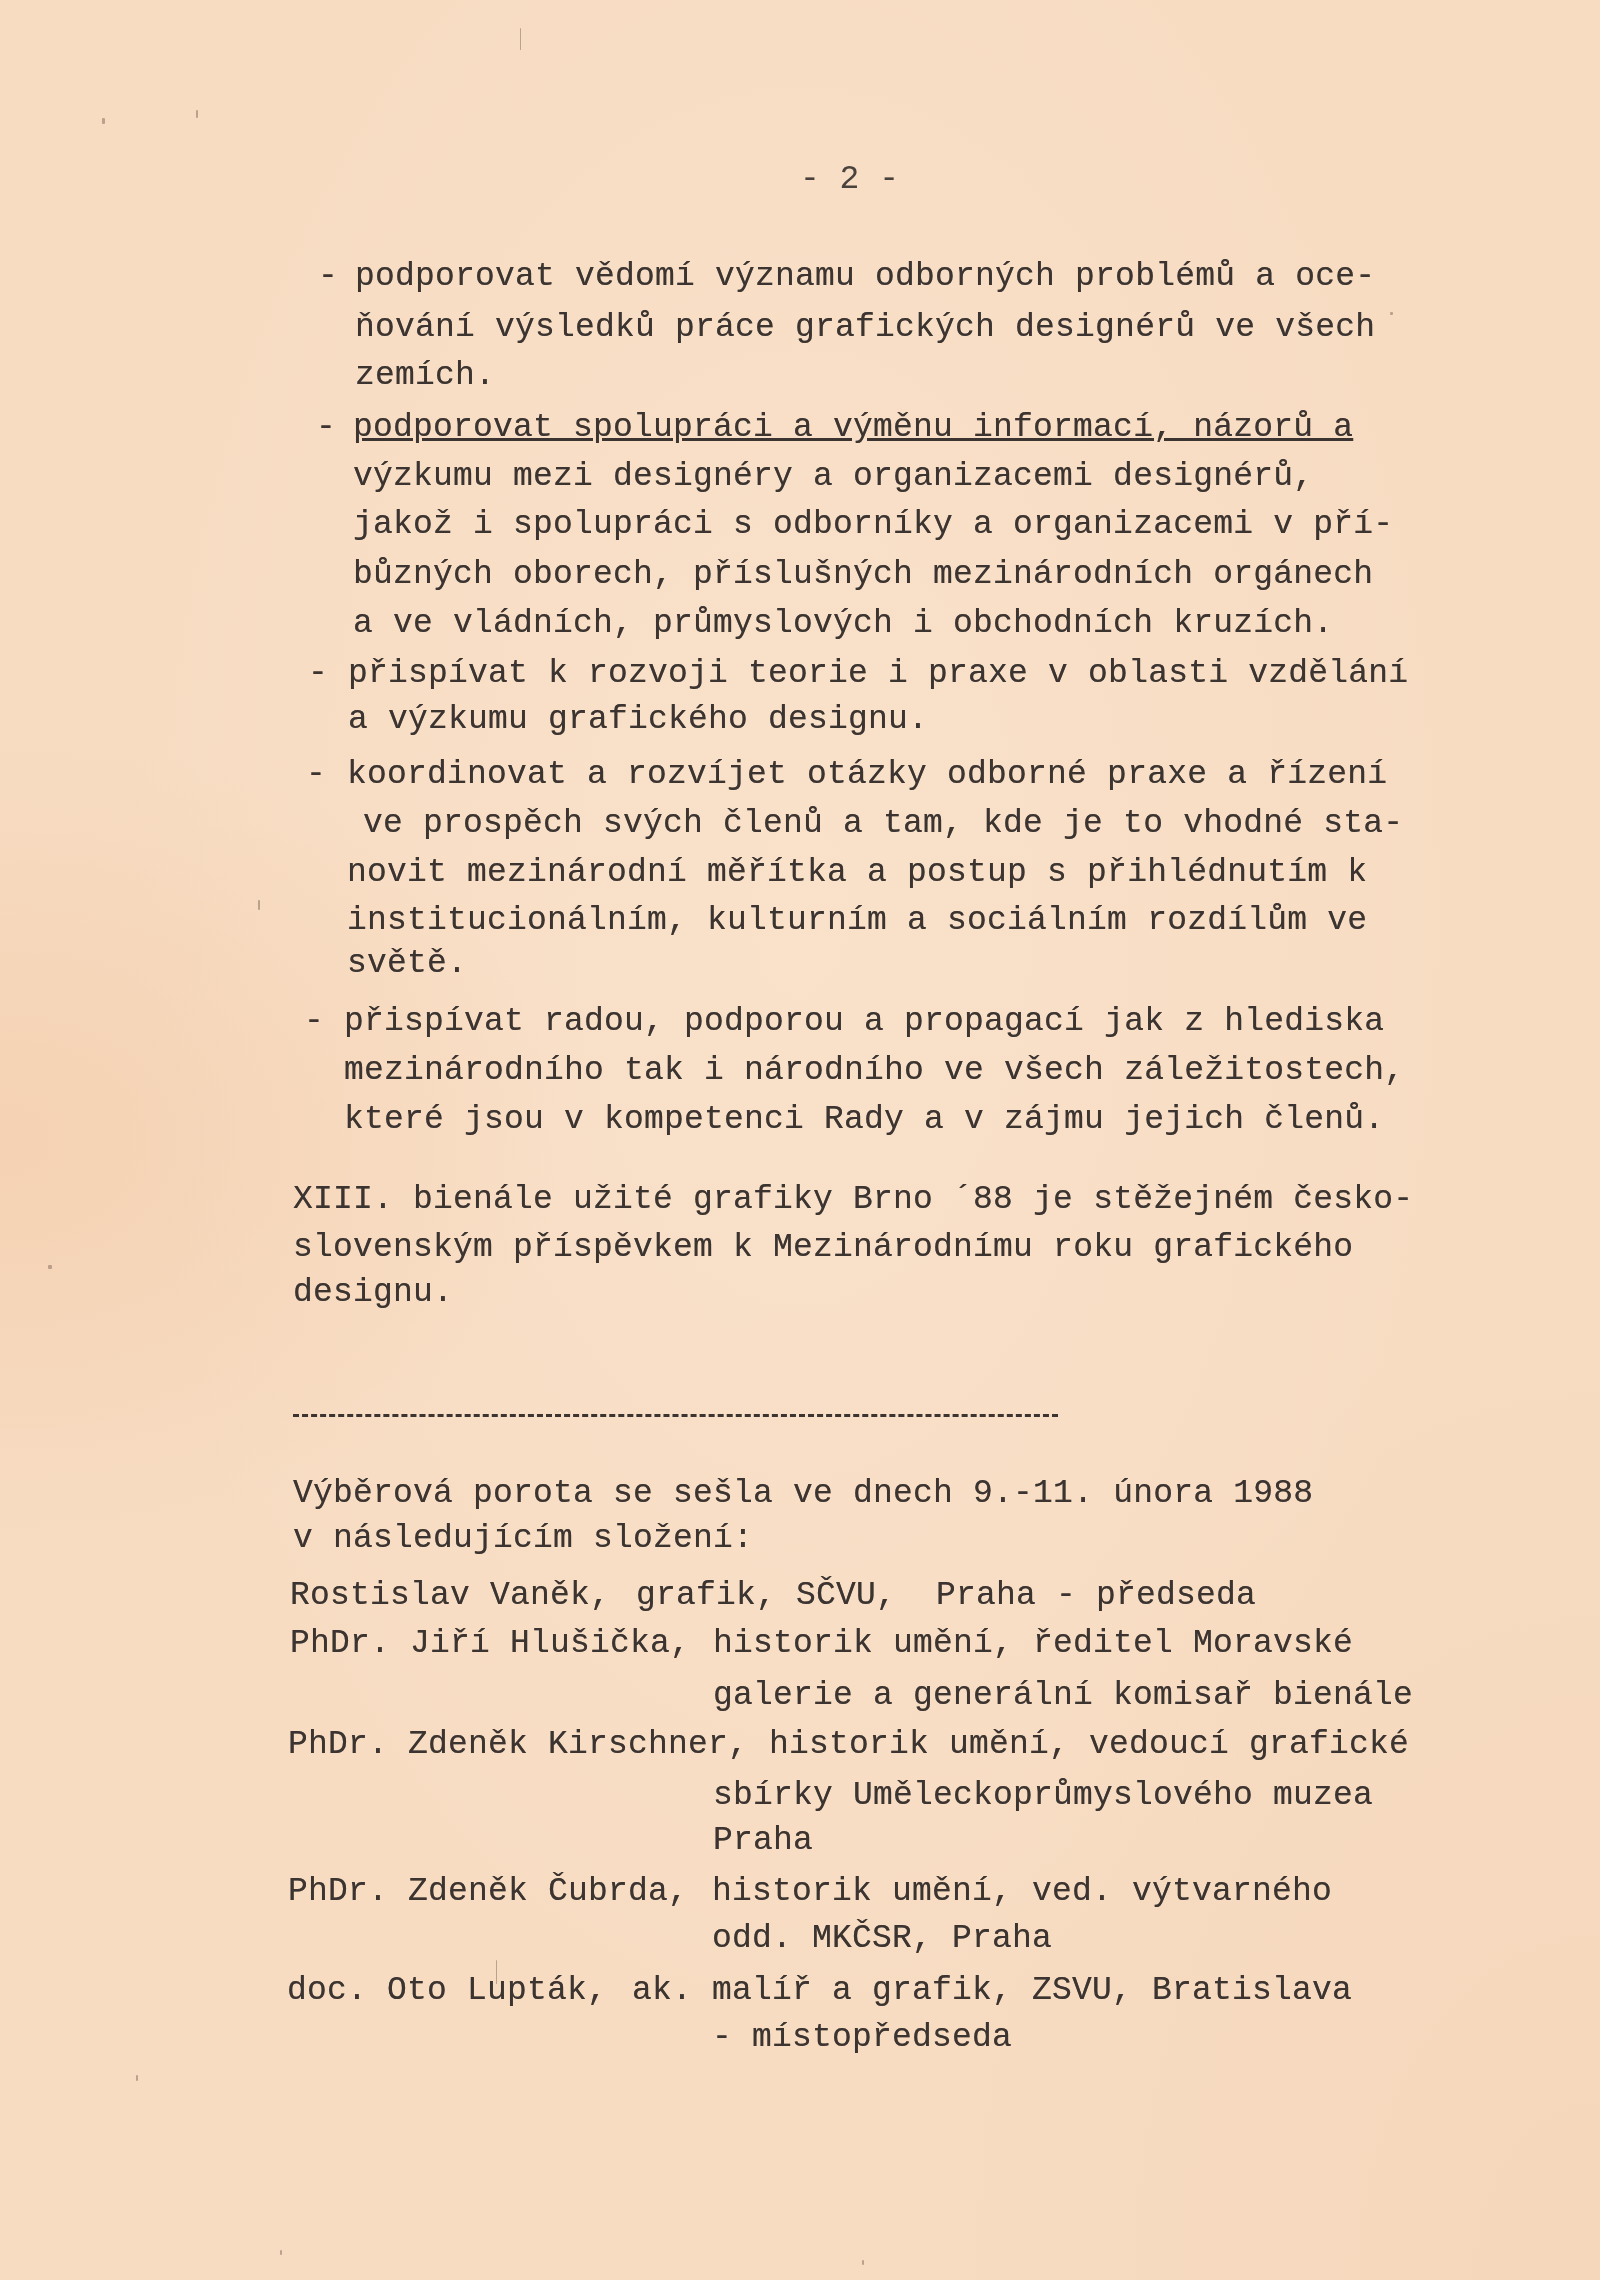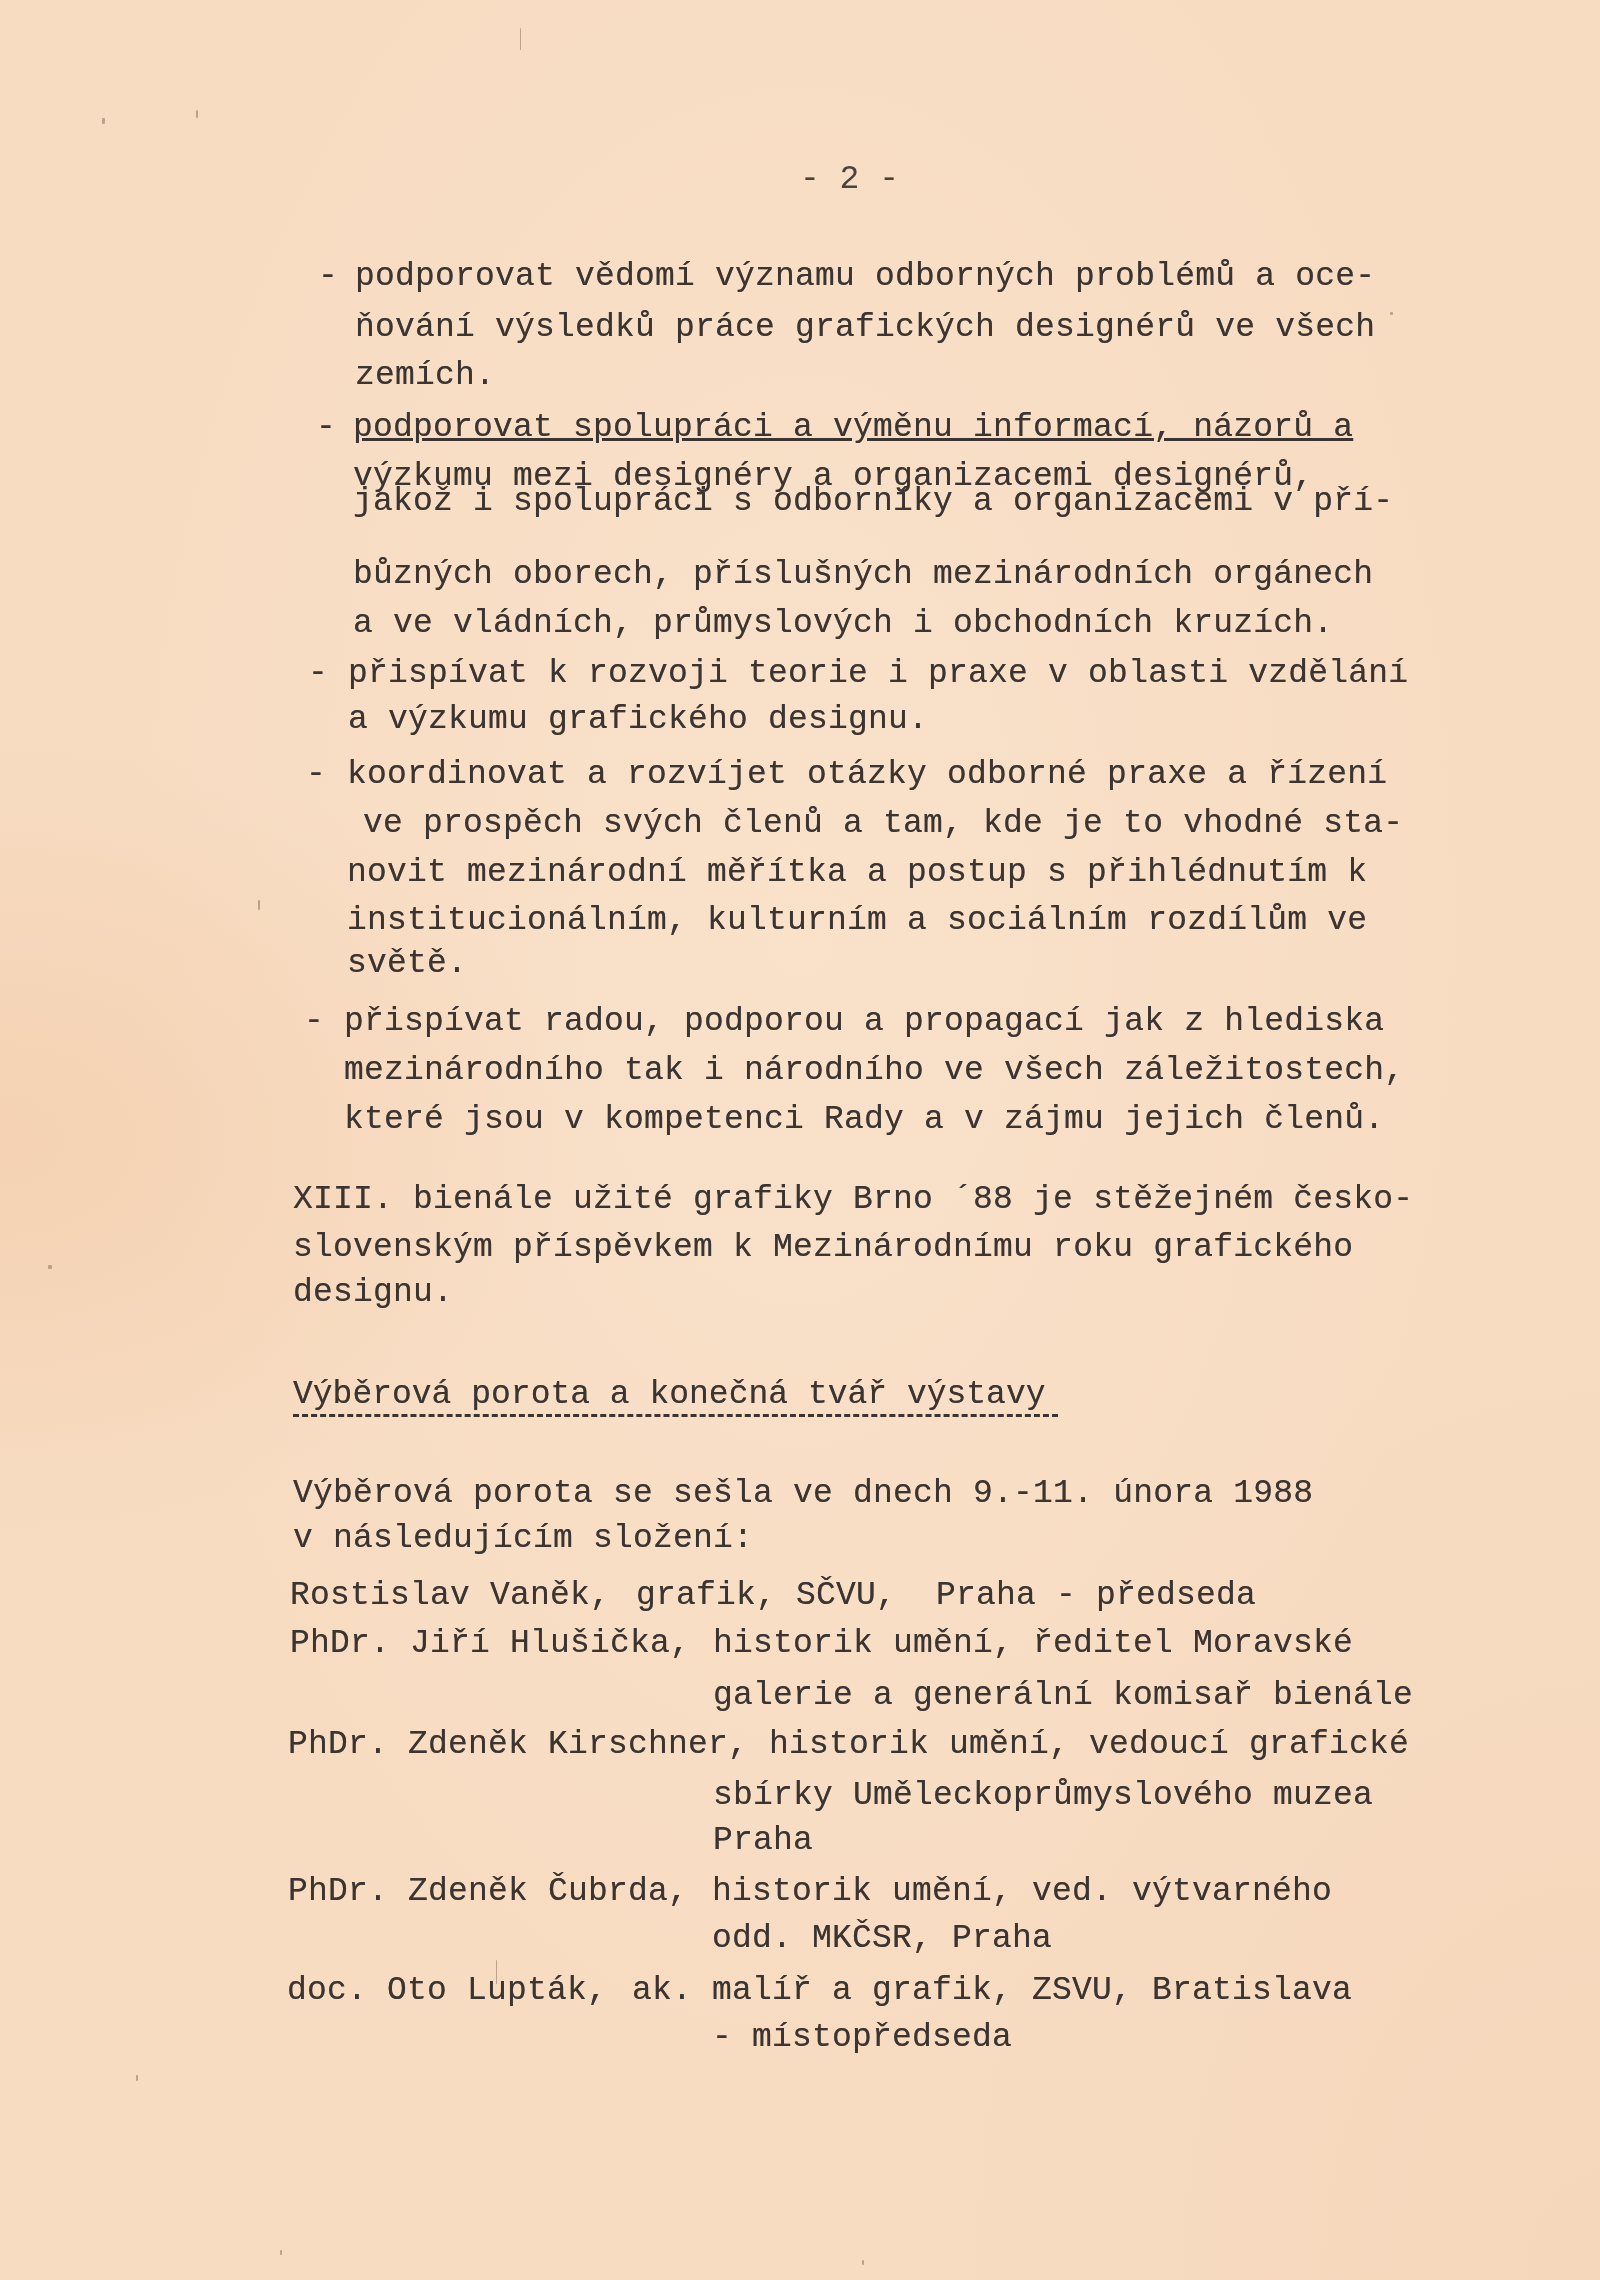--- a/index.html
+++ b/index.html
@@ -84,21 +84,21 @@
       <div class="line" style="left:318px;top:257px;">-</div>
       <div class="line" style="left:355px;top:257px;">podporovat vědomí významu odborných problémů a oce-</div>
       <div class="line" style="left:355px;top:308px;">ňování výsledků práce grafických designérů ve všech</div>
       <div class="line" style="left:355px;top:356px;">zemích.</div>
     </div>
 
     <div>
       <div class="line" style="left:316px;top:408px;">-</div>
       <div class="line" style="left:353px;top:408px;text-decoration:underline;">podporovat spolupráci a výměnu informací, názorů a</div>
       <div class="line" style="left:353px;top:457px;text-align:center;">výzkumu mezi designéry a organizacemi designérů,</div>
-      <div class="line" style="left:353px;top:482px;">jakož i spolupráci s odborníky a organizacemi v pří-</div>
+      <div class="line" style="left:353px;top:505px;">jakož i spolupráci s odborníky a organizacemi v pří-</div>
       <div class="line" style="left:353px;top:555px;">bůzných oborech, příslušných mezinárodních orgánech</div>
       <div class="line" style="left:353px;top:604px;">a ve vládních, průmyslových i obchodních kruzích.</div>
     </div>
 
     <div>
       <div class="line" style="left:308px;top:654px;">-</div>
       <div class="line" style="left:348px;top:654px;">přispívat k rozvoji teorie i praxe v oblasti vzdělání</div>
       <div class="line" style="left:348px;top:700px;">a výzkumu grafického designu.</div>
     </div>
 
@@ -118,21 +118,20 @@
       <div class="line" style="left:344px;top:1100px;">které jsou v kompetenci Rady a v zájmu jejich členů.</div>
     </div>
   </div>
 
   <div>
     <div class="line" style="left:293px;top:1180px;">XIII. bienále užité grafiky Brno ´88 je stěžejném česko-</div>
     <div class="line" style="left:293px;top:1228px;">slovenským příspěvkem k Mezinárodnímu roku grafického</div>
     <div class="line" style="left:293px;top:1273px;">designu.</div>
   </div>
 
-  <div class="heading" style="left:293px;top:1375px;">Výběrová porota a konečná tvář výstavy</div>
   <div class="heading-underline" style="left:293px;top:1414px;width:765px;"></div>
 
   <div>
     <div class="line" style="left:293px;top:1474px;">Výběrová porota se sešla ve dnech 9.-11. února 1988</div>
     <div class="line" style="left:293px;top:1519px;">v následujícím složení:</div>
   </div>
 
   <div>
     <div>
       <div class="line" style="left:290px;top:1576px;">Rostislav Vaněk,</div>

